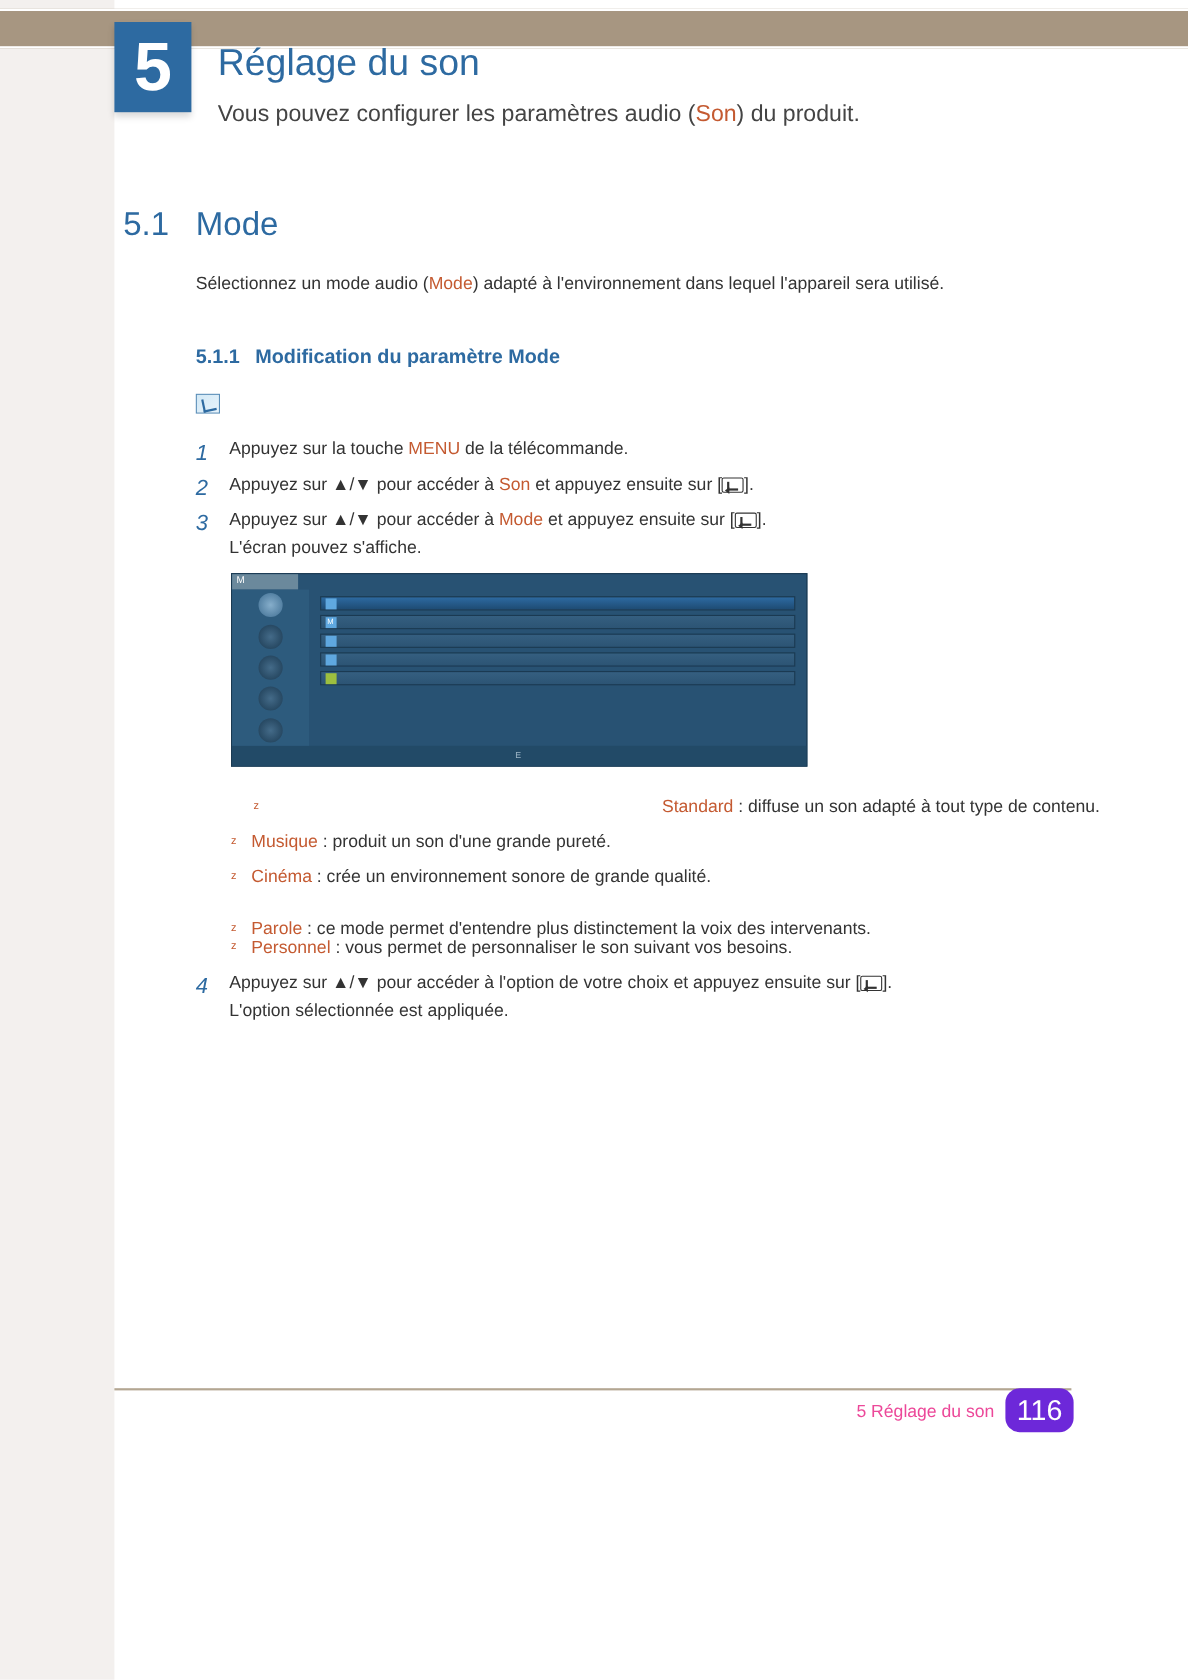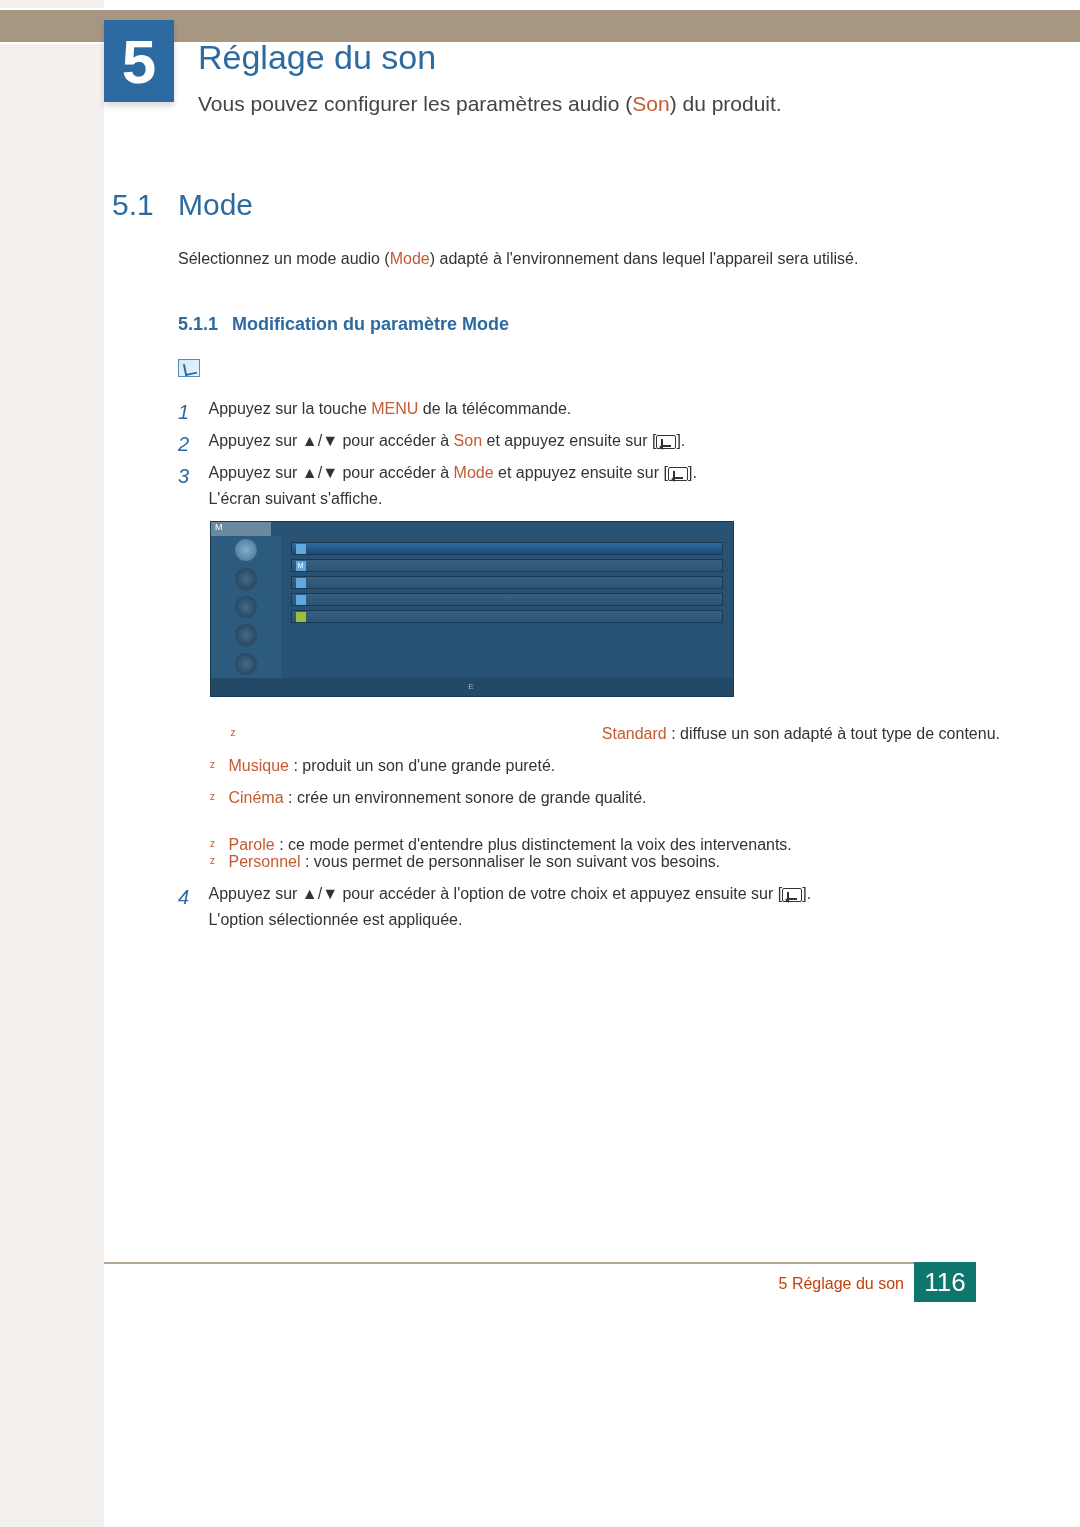--- a/index.html
+++ b/index.html
@@ -184,29 +184,29 @@
   
   .foot-rule {
     position: absolute;
     left: 104px; top: 1262px;
     width: 870px; height: 2px;
     background: #b3a692;
   }
   .foot-chapter {
     position: absolute;
     top: 1275px; right: 176px;
-    color: #c2410c; font-size: 16px;
+    color: #ec4899; font-size: 16px;
   }
   .page-box {
     position: absolute;
     top: 1262px; right: 104px;
     width: 62px; height: 40px;
-    background: #0f766e;
+    background: #6d28d9;
     color: #fff; font-size: 26px;
-    display: flex; align-items: center; justify-content: center;
+    display: flex; align-items: center; justify-content: center; border-radius: 13px;
   }
 </style>
 </head>
 <body>
 
 <div class="left-rail"></div>
 <div class="top-band"></div>
 
 <div class="chapter-box">
   <div class="chapter-num">5</div>
@@ -242,21 +242,21 @@
   <span class="step-num">2</span>
   <span class="step-text">
     <span>Appuyez sur </span><span class="arrows">▲/▼</span><span> pour accéder à </span><span class="hlink">Son</span><span> et appuyez ensuite sur [</span><span class="enter-icon"></span><span>].</span>
   </span>
 </div>
 
 <div class="step-row" style="top:460px;">
   <span class="step-num">3</span>
   <span class="step-text">
     <span>Appuyez sur </span><span class="arrows">▲/▼</span><span> pour accéder à </span><span class="hlink">Mode</span><span> et appuyez ensuite sur [</span><span class="enter-icon"></span><span>].</span><br>
-    <span>L'écran suivant s'affiche.</span>
+    <span>L'écran pouvez s'affiche.</span>
   </span>
 </div>
 
 <div class="osd">
   <div class="osd-header">M</div>
   <div class="osd-body">
     <div class="osd-sidebar">
       <div class="osd-ico sel"></div>
       <div class="osd-ico"></div>
       <div class="osd-ico"></div>

